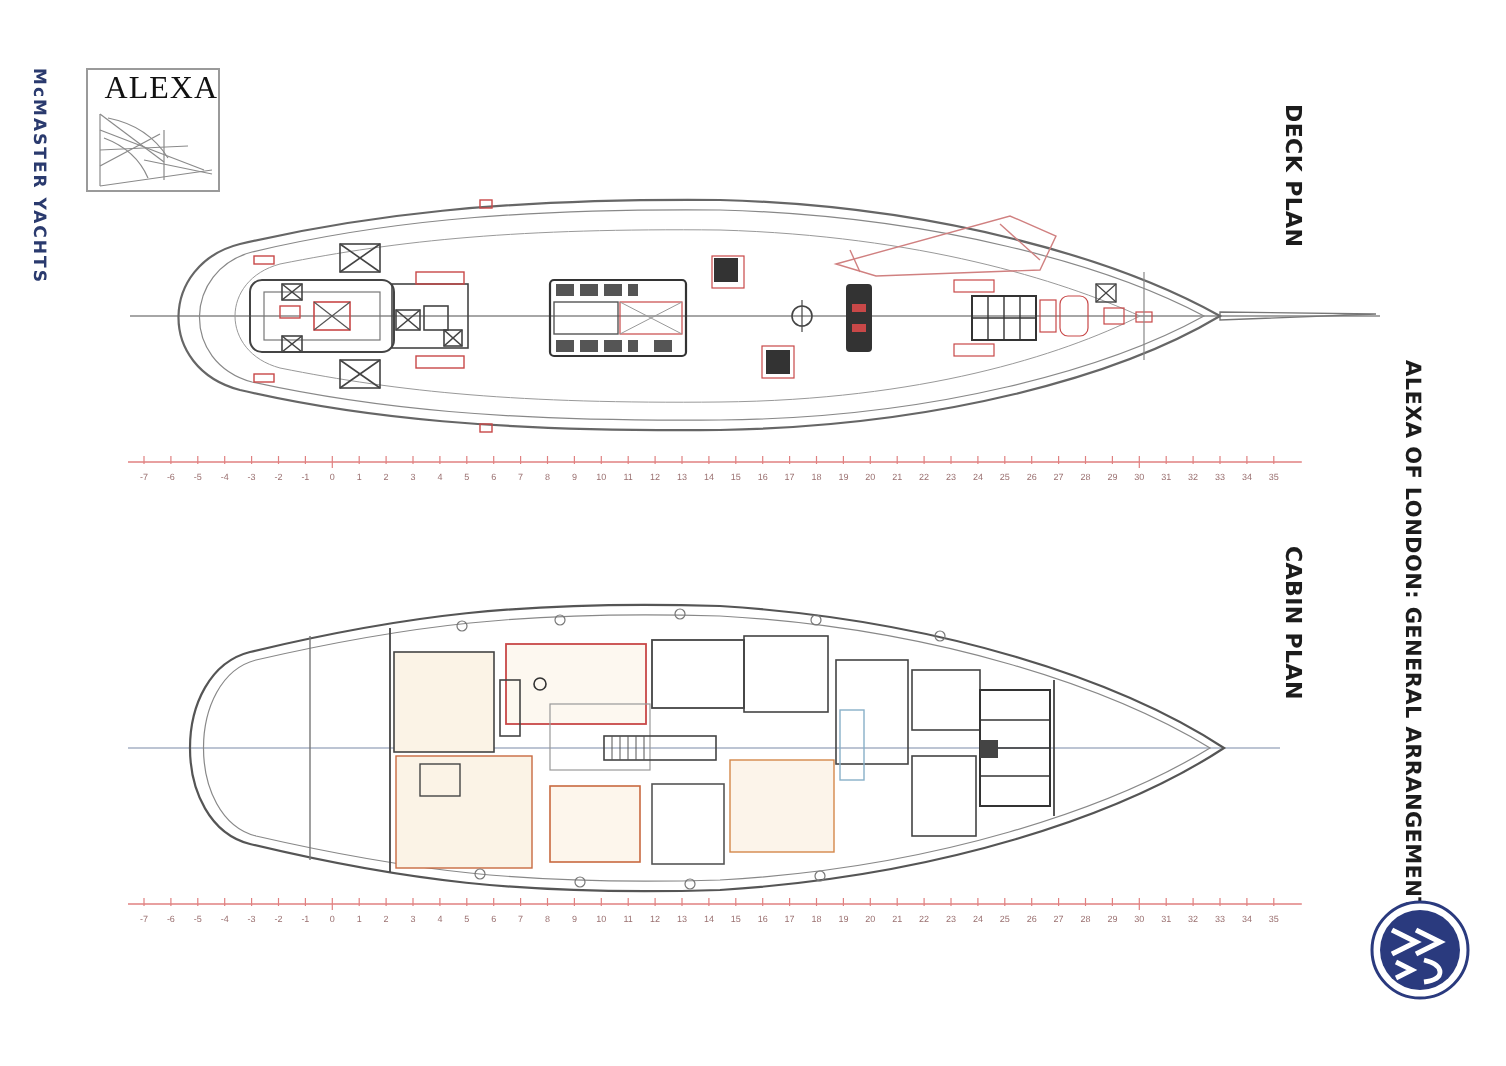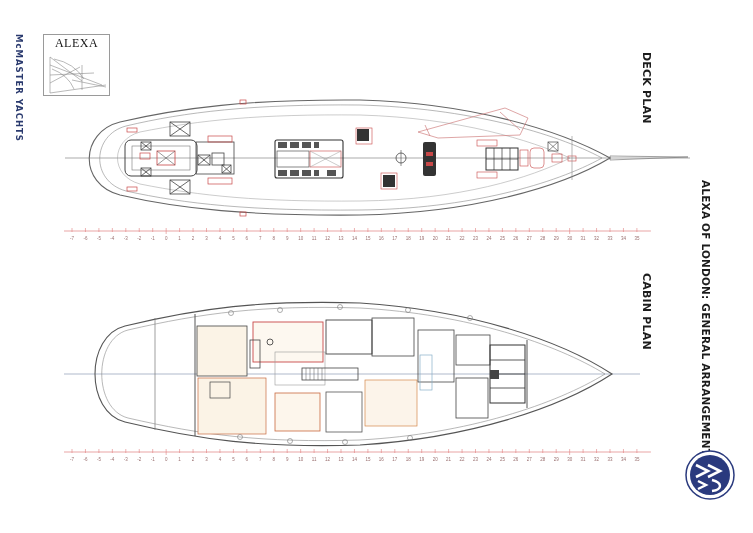--- a/index.html
+++ b/index.html
@@ -4,21 +4,21 @@
 <style>
   html, body { margin:0; padding:0; background:#ffffff; }
   body { width:753px; height:533px; position:relative; overflow:hidden; font-family:"Liberation Sans", sans-serif; }
   .abs { position:absolute; }
   .vtext { position:absolute; writing-mode:vertical-rl; font-family:"DejaVu Sans", sans-serif; font-weight:bold; color:#1c1c1c; letter-spacing:0.2px; }
   #brand { left:14px; top:34px; font-size:8.5px; color:#2a3a6e; letter-spacing:1px; font-family:"DejaVu Sans", sans-serif; font-weight:bold; }
   #deck-label { left:640px; top:52px; font-size:11px; }
   #cabin-label { left:640px; top:273px; font-size:11px; }
   #ga-title { left:700px; top:180px; font-size:10.5px; }
   #logo-box { left:43px; top:34px; width:65px; height:60px; border:1px solid #9a9a9a; background:#fff; }
-  #logo-title { position:absolute; left:0; right:0; top:1px; text-align:center; font-family:"Liberation Serif", serif; font-size:12px; color:#111; letter-spacing:0.5px; }
+  #logo-title { position:absolute; left:0; right:0; top:1px; text-align:right; font-family:"Liberation Serif", serif; font-size:16px; color:#111; letter-spacing:0.5px; }
   #badge { left:684px; top:449px; width:52px; height:52px; }
   svg text { font-family:"Liberation Sans", sans-serif; }
 </style>
 </head>
 <body>
 
 <div class="vtext" id="brand">McMASTER YACHTS</div>
 
 <div class="abs" id="logo-box">
   <div id="logo-title">ALEXA</div>

